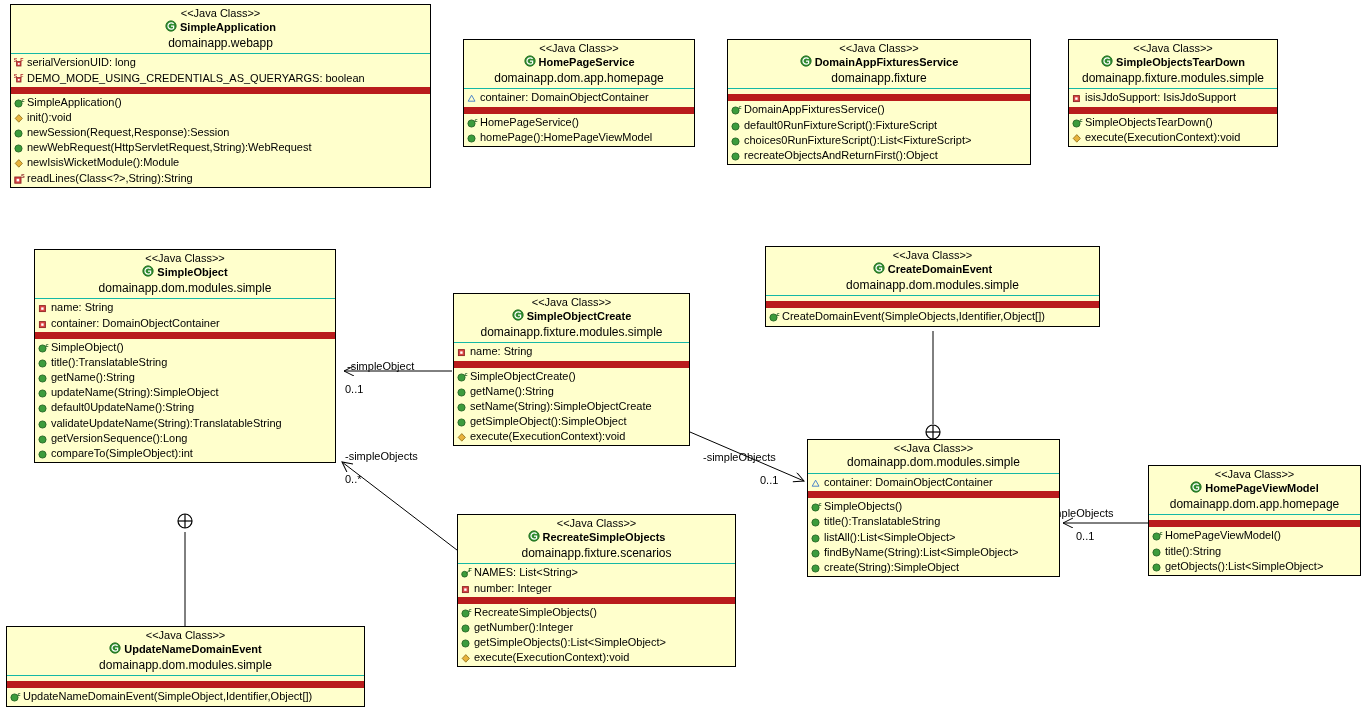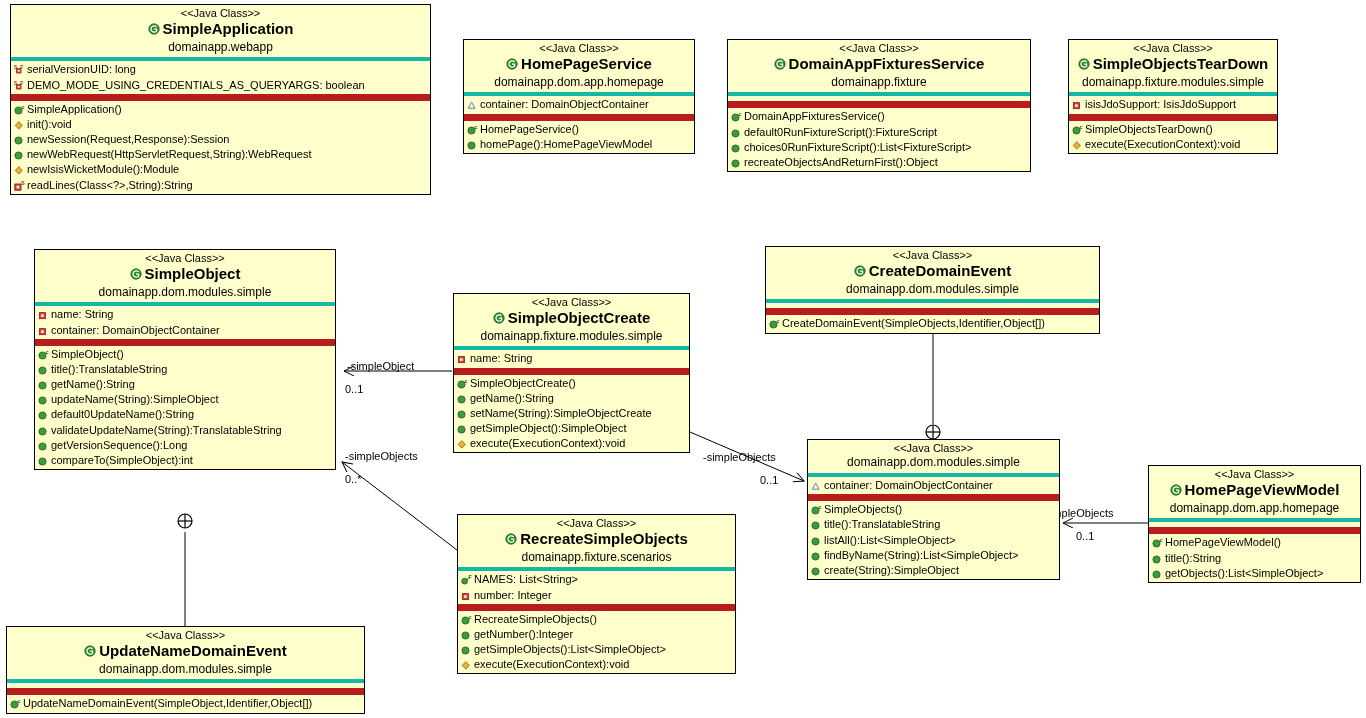--- a/index.html
+++ b/index.html
@@ -20,25 +20,25 @@
     position:absolute;
     background:#ffffcc;
     border:1px solid #000000;
     box-sizing:border-box;
     overflow:hidden;
   }
   .hdr{
     padding:2px 4px 3px 4px;
     text-align:center;
     line-height:1.22;
-    border-bottom:4px solid #14b8a6;
+    border-bottom:1px solid #14b8a6;
   }
   .stereotype{font-size:11px;color:#000;letter-spacing:0px;}
   .cname{
-    font-size:15px;font-weight:bold;color:#000;
+    font-size:11px;font-weight:bold;color:#000;
     white-space:nowrap;
   }
   .cname .gi{
     display:inline-block;vertical-align:-1px;margin-right:3px;
   }
   .pkg{font-size:12px;color:#000;white-space:nowrap;}
 
   .compartment{
     border-bottom:7px solid #b91c1c;
     padding:1px 0 1px 0;

